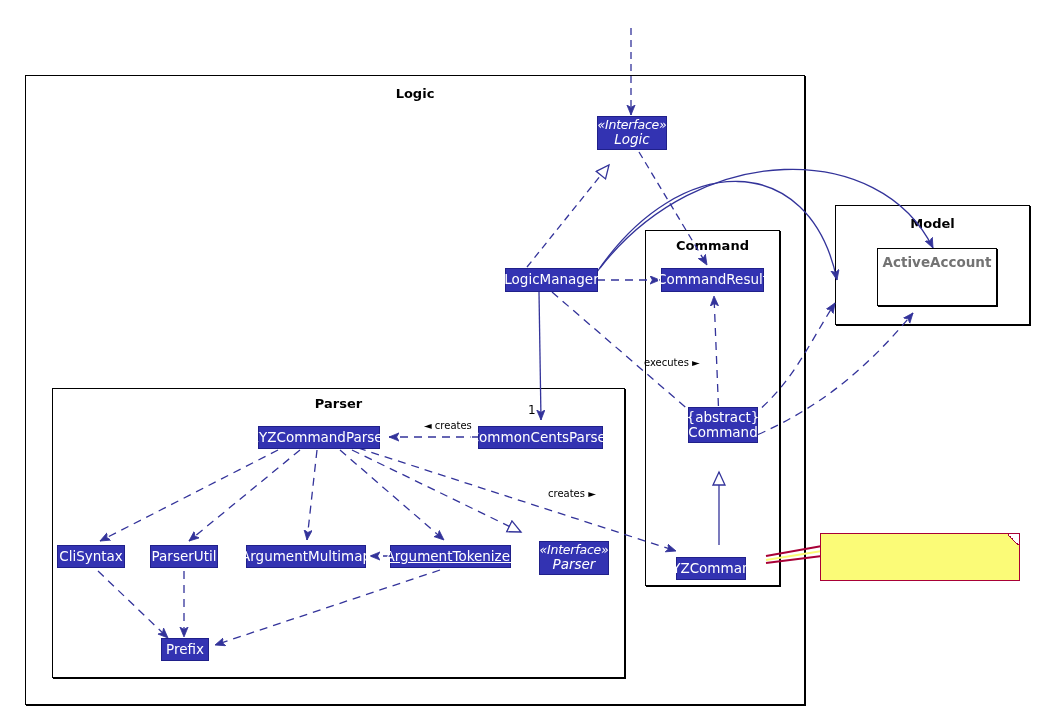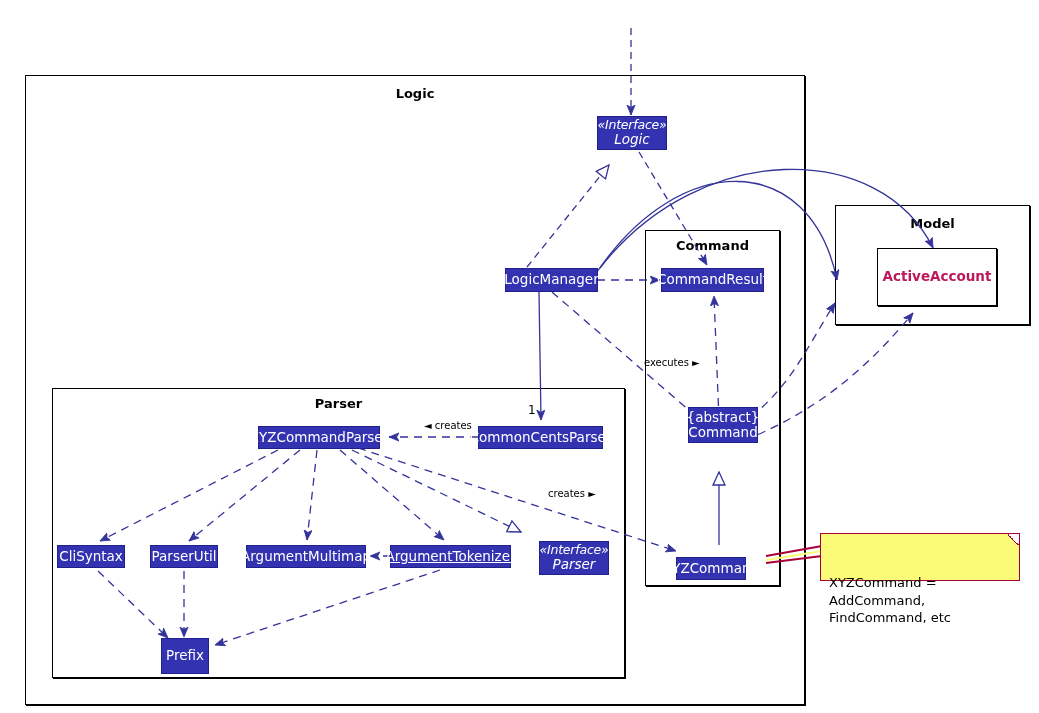--- a/index.html
+++ b/index.html
@@ -78,29 +78,29 @@
   .cls .abs {
     font-style: normal;
   }
 
   
   .cls-plain {
     position: absolute;
     background: #ffffff;
     border: 1px solid #000000;
     box-shadow: 1px 1px 0 0 #000000;
-    color: #be185d;
+    color: #737373;
     font-weight: bold;
     font-size: 13.5px;
     font-family: "DejaVu Sans", sans-serif;
     display: flex;
     align-items: flex-start;
     justify-content: center;
     box-sizing: border-box;
-    padding-top: 19px;
+    padding-top: 5px;
     white-space: nowrap;
   }
 
   
   .note {
     position: absolute;
     background: #FBFB77;
     border: 1px solid #A80036;
     color: #000000;
     font-size: 13px;
@@ -269,32 +269,30 @@
 
   <div class="cls" style="left:390px; top:545px; width:121px; height:23px;text-decoration:underline;">
     <span class="nm">ArgumentTokenizer</span>
   </div>
 
   <div class="cls iface" style="left:539px; top:541px; width:70px; height:34px;">
     <span class="stereo">«Interface»</span>
     <span class="nm">Parser</span>
   </div>
 
-  <div class="cls" style="left:161px; top:638px; width:48px; height:36px;text-align:right;">
+  <div class="cls" style="left:161px; top:638px; width:48px; height:23px;text-align:right;">
     <span class="nm">Prefix</span>
   </div>
 
   <div class="cls-plain" style="left:877px; top:248px; width:120px; height:58px;">
     <span>ActiveAccount</span>
   </div>
 
   <div class="note" style="left:820px; top:533px; width:200px; height:48px;">
     <span class="fold"></span>
-    <span>XYZCommand = AddCommand,
-FindCommand, etc</span>
   </div>
 
   <div class="elabel" style="left:424px; top:420px;">
     <span>◄ creates</span>
   </div>
 
   <div class="elabel" style="left:548px; top:488px;">
     <span>creates ►</span>
   </div>
 

